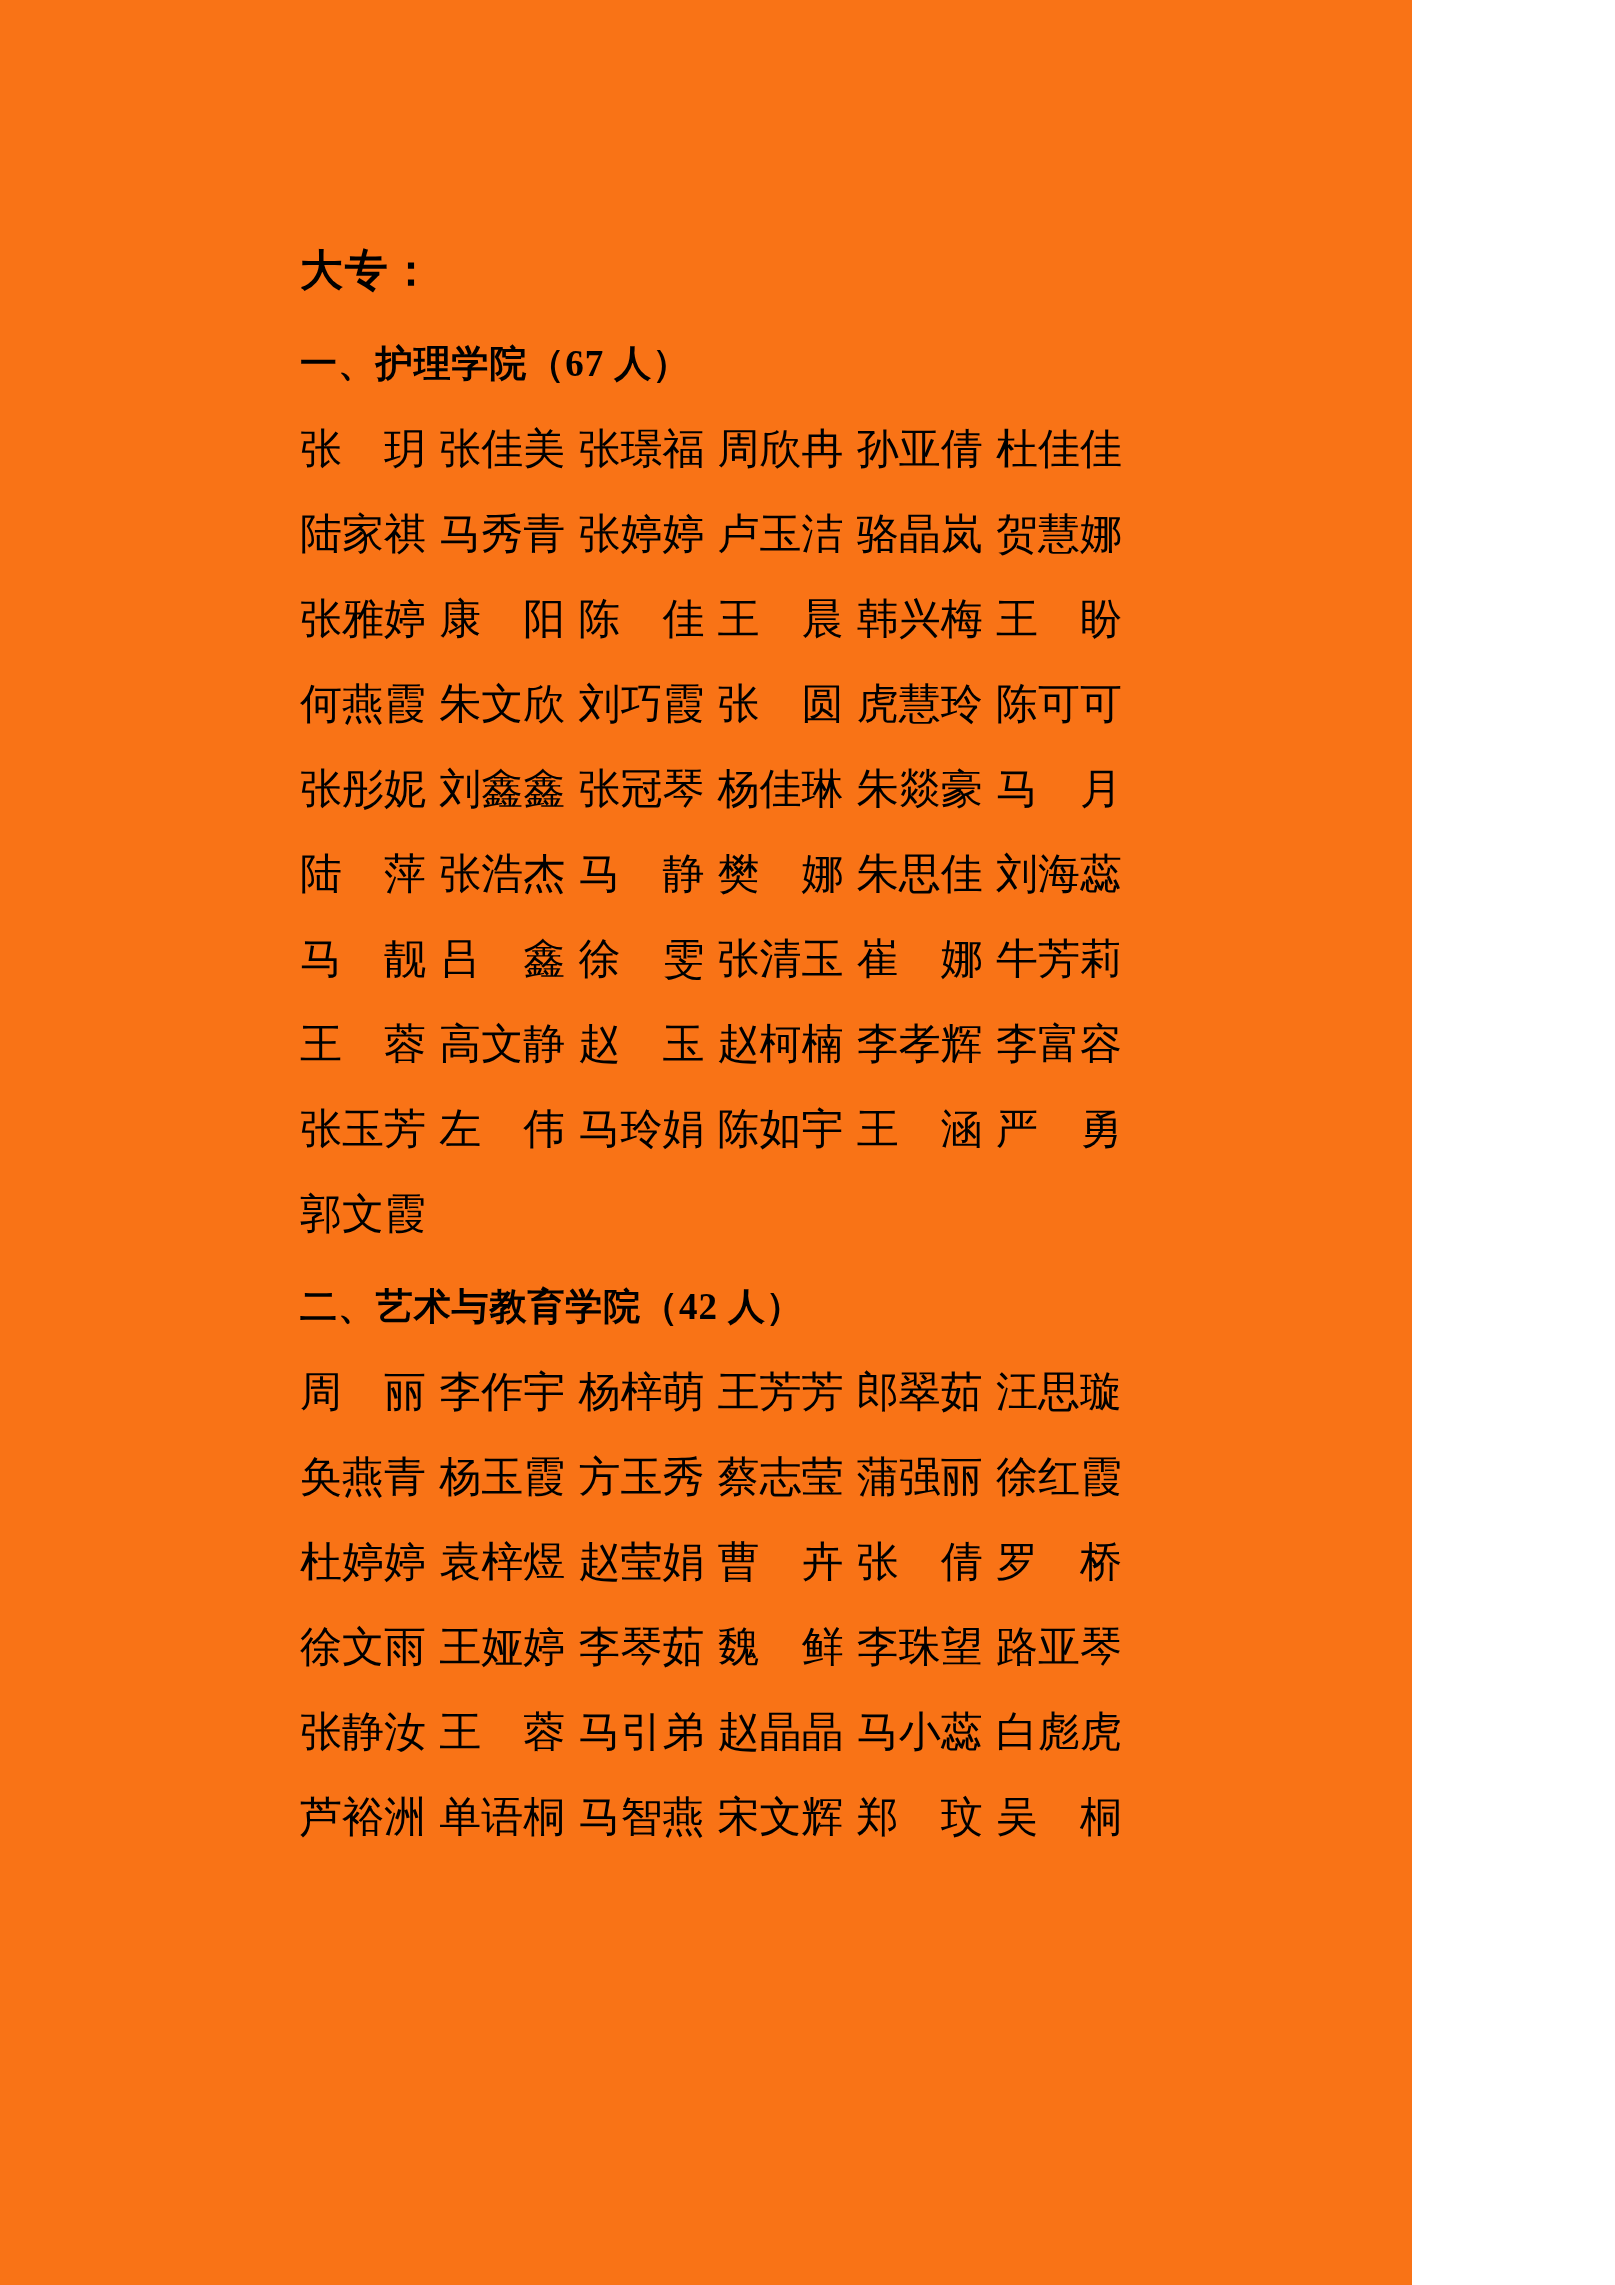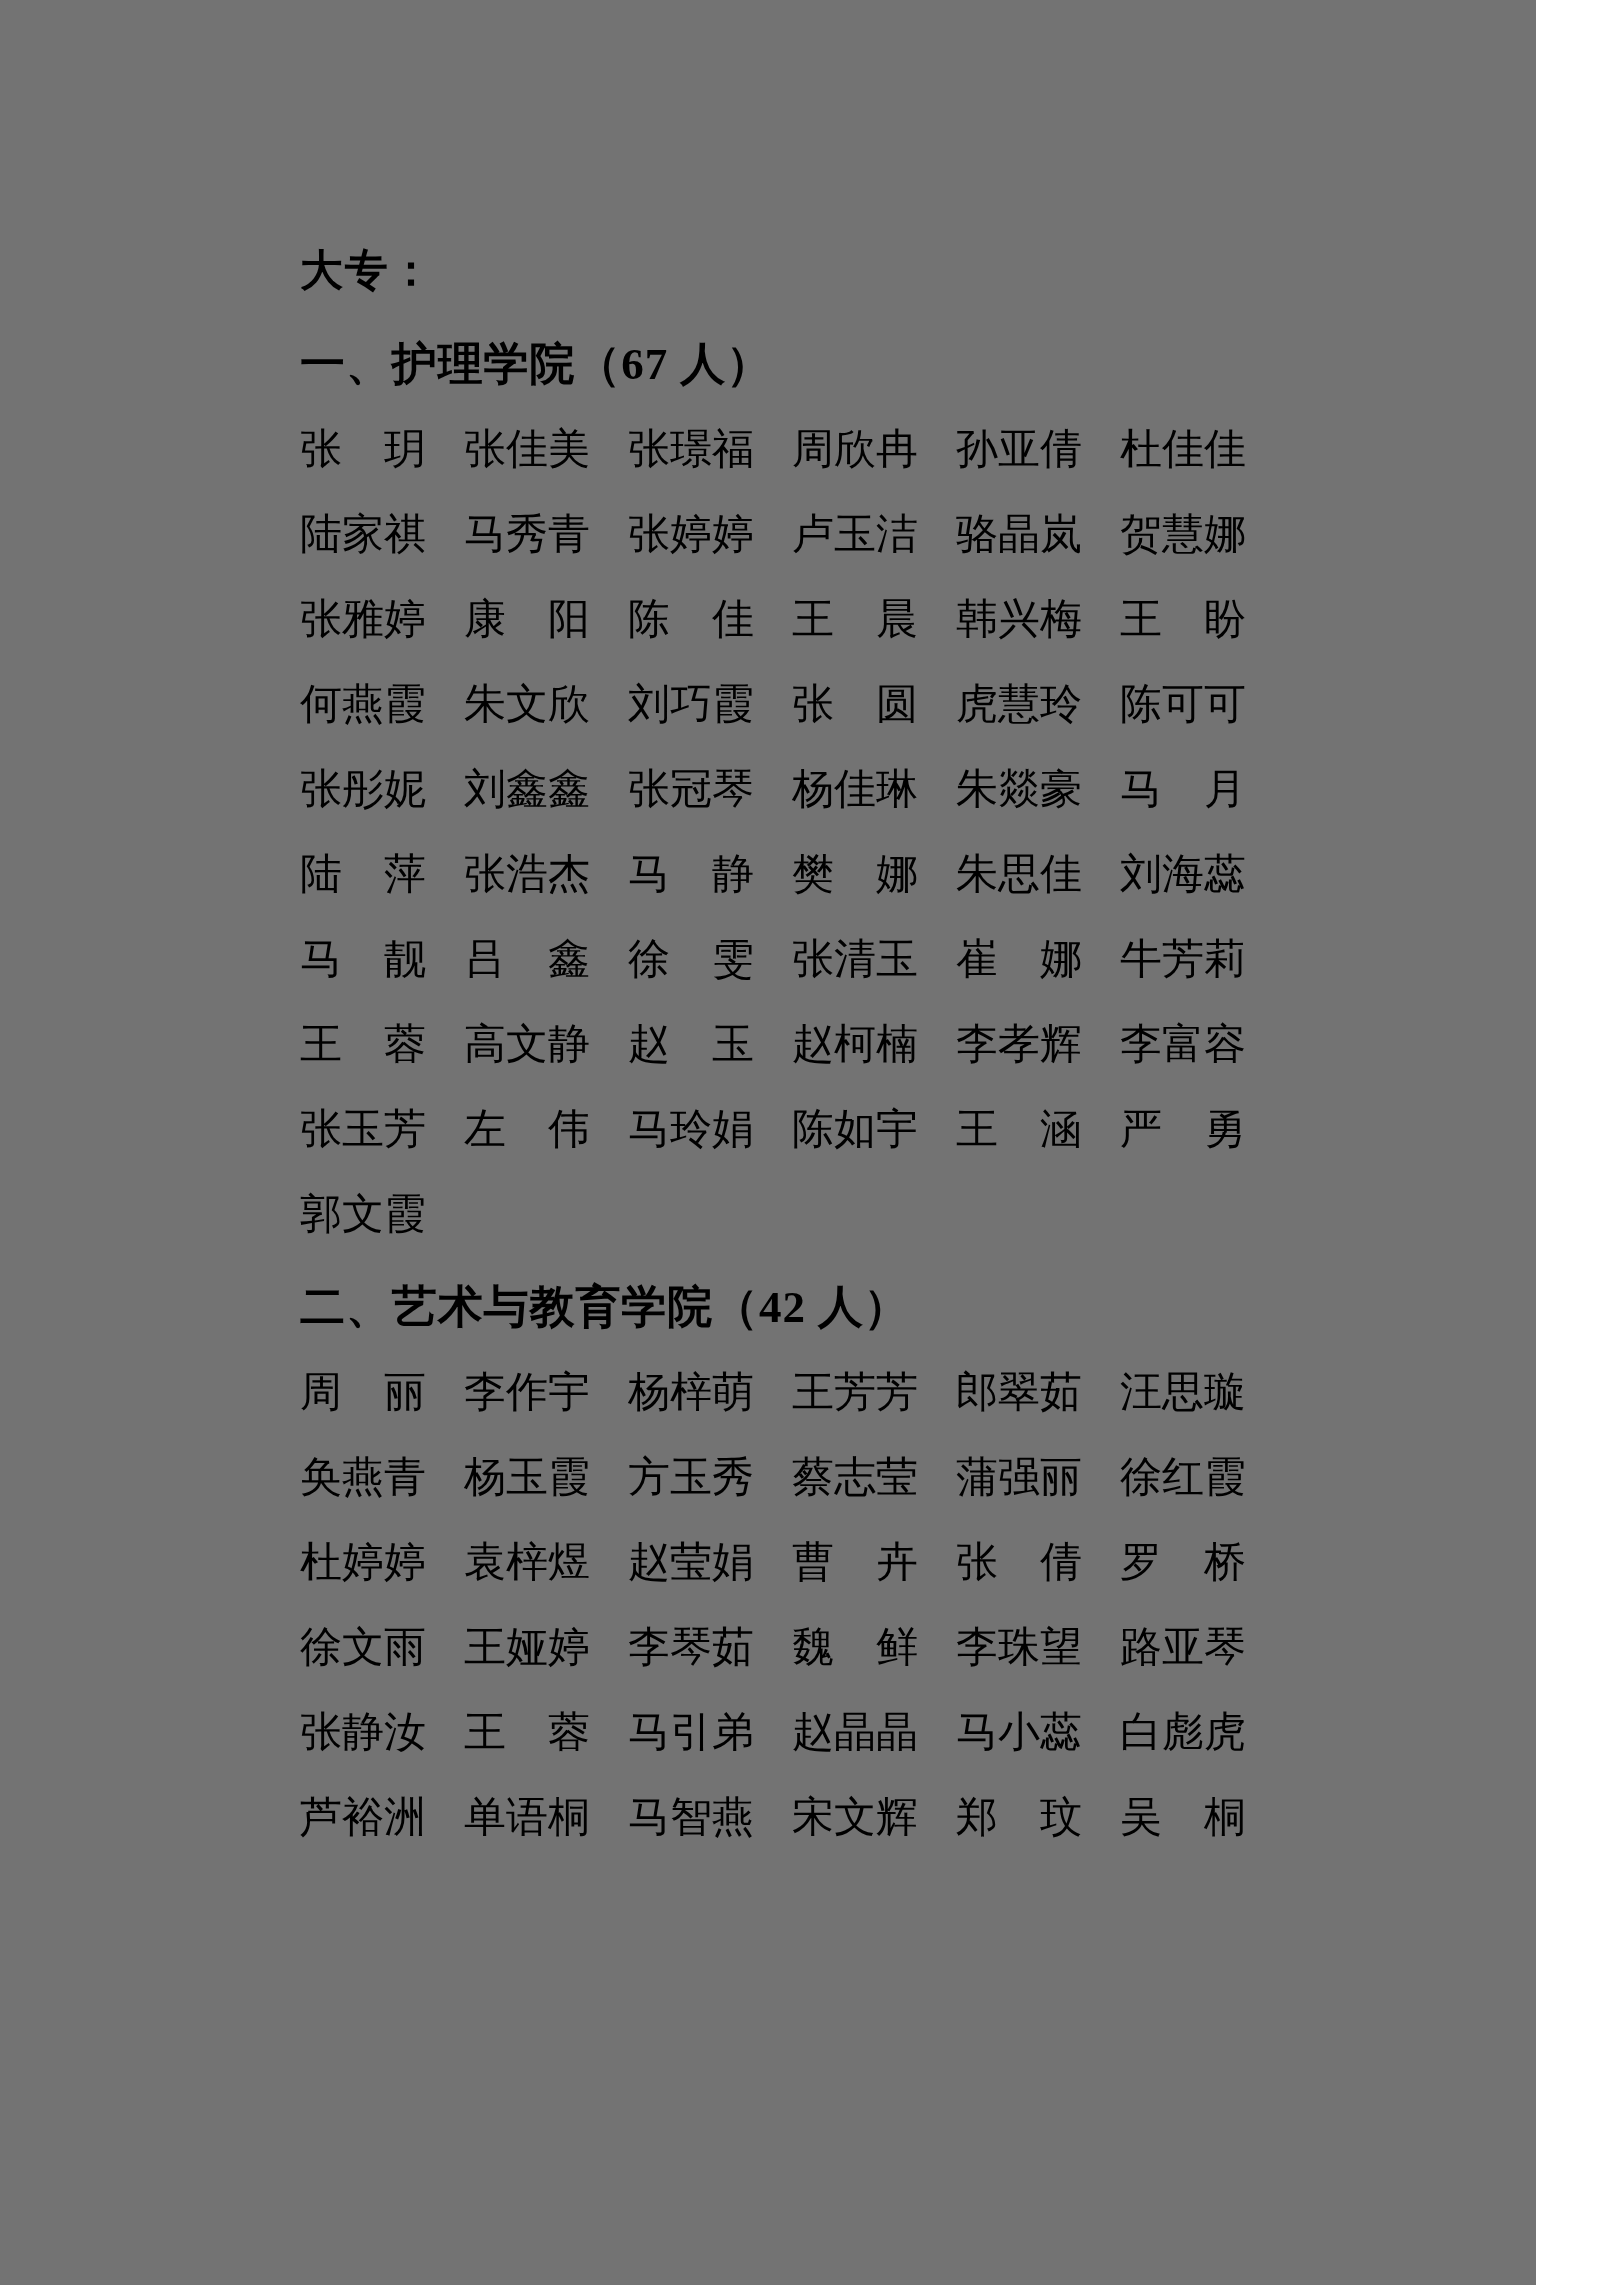--- a/index.html
+++ b/index.html
@@ -1,34 +1,34 @@
 <!DOCTYPE html>
 <html lang="zh" style="font-size:14.5px"><head>
 <meta charset="utf-8">
 <style>
   html, body { margin: 0; padding: 0; background: #ffffff; }
   .page {
     position: relative;
-    width: 1536px;
+    width: 1412px;
     height: 2285px;
-    background: #737373;
+    background: #f97316;
     color: #000000;
     font-family: "Liberation Serif", "DejaVu Serif", serif;
     box-sizing: border-box;
     padding: 228px 289px 0 300px;
     overflow: hidden;
   }
   .intro-heading {
     font-size: 43px;
     font-weight: 700;
     line-height: 86px;
     letter-spacing: 1.8px;
   }
   .section-title {
-    font-size: 45px;
+    font-size: 37px;
     font-weight: 700;
     line-height: 86px;
     margin-top: 7.2px;
     letter-spacing: 0.9px;
   }
   .name-row {
     display: flex;
     justify-content: space-between;
     line-height: 85px;
   }

